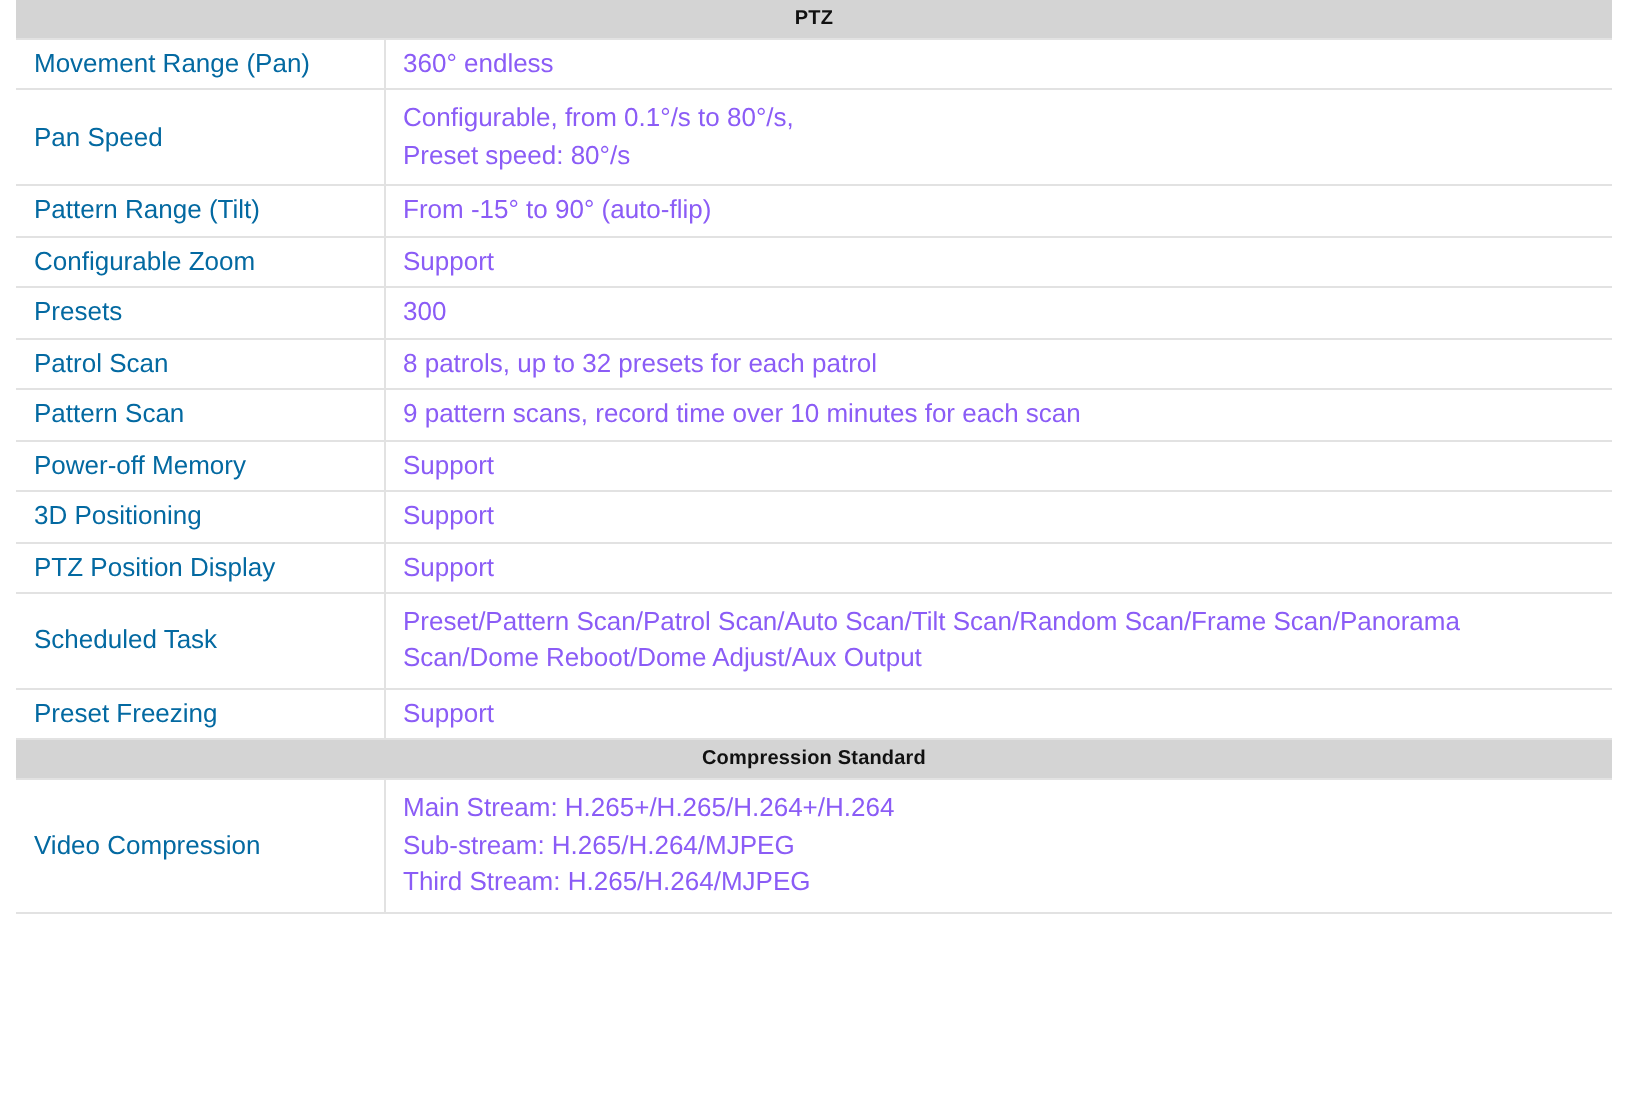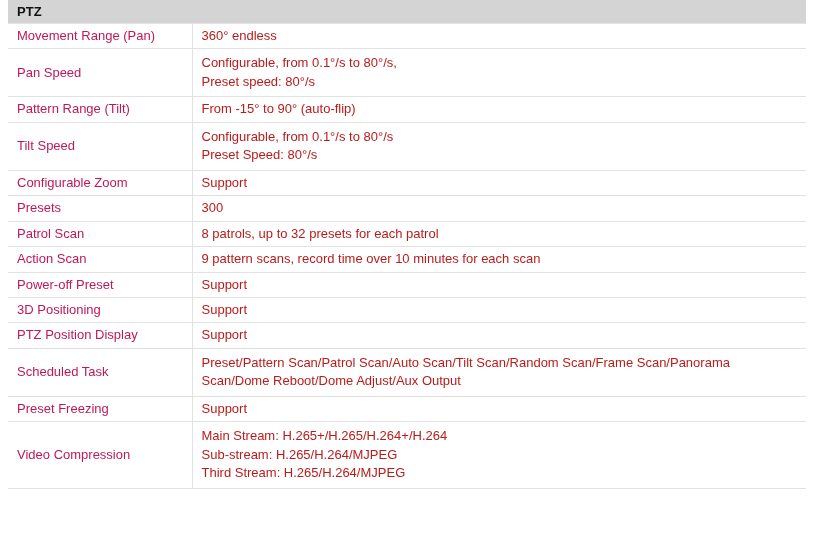--- a/index.html
+++ b/index.html
@@ -28,43 +28,44 @@
     table-layout: fixed;
     font-size: 13px;
   }
 
   table.spec-table col.col-label { width: 184px; }
   table.spec-table col.col-value { width: 614px; }
 
   tr.section-row > td.section-cell {
     background: #d4d4d4;
     font-weight: bold;
-    font-size: 13px;
+    font-size: 10px;
     color: #111111;
     padding: 4px 9px 4px 9px;
     border: none;
     letter-spacing: 0.1px;
+    text-align: center;
   }
 
   tr.spec-row > td {
     border-top: 1px solid #e2e2e2;
     border-bottom: 1px solid #e2e2e2;
     vertical-align: middle;
     padding: 3px 9px 3px 9px;
     line-height: 1.42;
   }
 
   tr.spec-row > td.label-cell {
     border-right: 1px solid #e2e2e2;
-    color: #be185d;
+    color: #0369a1;
     white-space: nowrap;
   }
 
   tr.spec-row > td.value-cell {
-    color: #b91c1c;
+    color: #8b5cf6;
     margin-left: 41px;
   }
 
   tr.spec-row.tall > td {
     padding-top: 5px;
     padding-bottom: 5px;
   }
 
   .value-line { display: block; }
 </style>
@@ -93,53 +94,46 @@
             <span class="value-line">Configurable, from 0.1°/s to 80°/s,</span>
             <span class="value-line">Preset speed: 80°/s</span>
           </td>
         </tr>
         <tr class="spec-row">
           <td class="label-cell">Pattern Range (Tilt)</td>
           <td class="value-cell">
             <span class="value-line">From -15° to 90° (auto-flip)</span>
           </td>
         </tr>
-        <tr class="spec-row tall">
-          <td class="label-cell">Tilt Speed</td>
-          <td class="value-cell">
-            <span class="value-line">Configurable, from 0.1°/s to 80°/s</span>
-            <span class="value-line">Preset Speed: 80°/s</span>
-          </td>
-        </tr>
         <tr class="spec-row">
           <td class="label-cell">Configurable Zoom</td>
           <td class="value-cell">
             <span class="value-line">Support</span>
           </td>
         </tr>
         <tr class="spec-row">
           <td class="label-cell">Presets</td>
           <td class="value-cell">
             <span class="value-line">300</span>
           </td>
         </tr>
         <tr class="spec-row">
           <td class="label-cell">Patrol Scan</td>
           <td class="value-cell">
             <span class="value-line">8 patrols, up to 32 presets for each patrol</span>
           </td>
         </tr>
         <tr class="spec-row">
-          <td class="label-cell">Action Scan</td>
+          <td class="label-cell">Pattern Scan</td>
           <td class="value-cell">
             <span class="value-line">9 pattern scans, record time over 10 minutes for each scan</span>
           </td>
         </tr>
         <tr class="spec-row">
-          <td class="label-cell">Power-off Preset</td>
+          <td class="label-cell">Power-off Memory</td>
           <td class="value-cell">
             <span class="value-line">Support</span>
           </td>
         </tr>
         <tr class="spec-row">
           <td class="label-cell">3D Positioning</td>
           <td class="value-cell">
             <span class="value-line">Support</span>
           </td>
         </tr>
@@ -155,20 +149,23 @@
             <span class="value-line">Preset/Pattern Scan/Patrol Scan/Auto Scan/Tilt Scan/Random Scan/Frame Scan/Panorama</span>
             <span class="value-line">Scan/Dome Reboot/Dome Adjust/Aux Output</span>
           </td>
         </tr>
         <tr class="spec-row">
           <td class="label-cell">Preset Freezing</td>
           <td class="value-cell">
             <span class="value-line">Support</span>
           </td>
         </tr>
+        <tr class="section-row">
+          <td class="section-cell" colspan="2">Compression Standard</td>
+        </tr>
         <tr class="spec-row tall">
           <td class="label-cell">Video Compression</td>
           <td class="value-cell">
             <span class="value-line">Main Stream: H.265+/H.265/H.264+/H.264</span>
             <span class="value-line">Sub-stream: H.265/H.264/MJPEG</span>
             <span class="value-line">Third Stream: H.265/H.264/MJPEG</span>
           </td>
         </tr>
       </tbody>
   </table>

